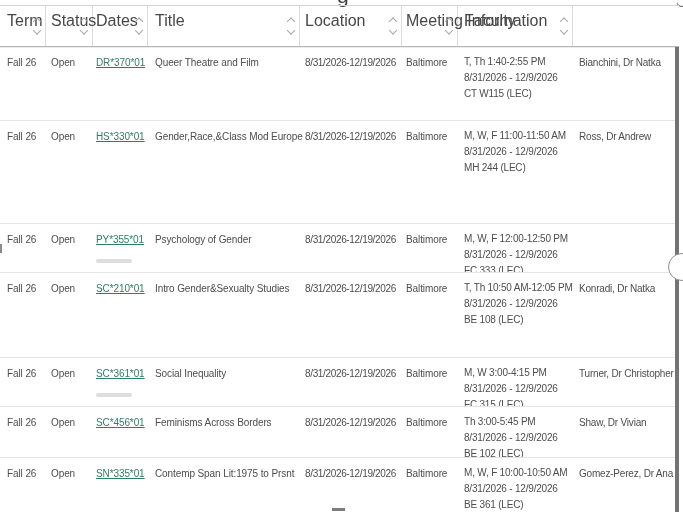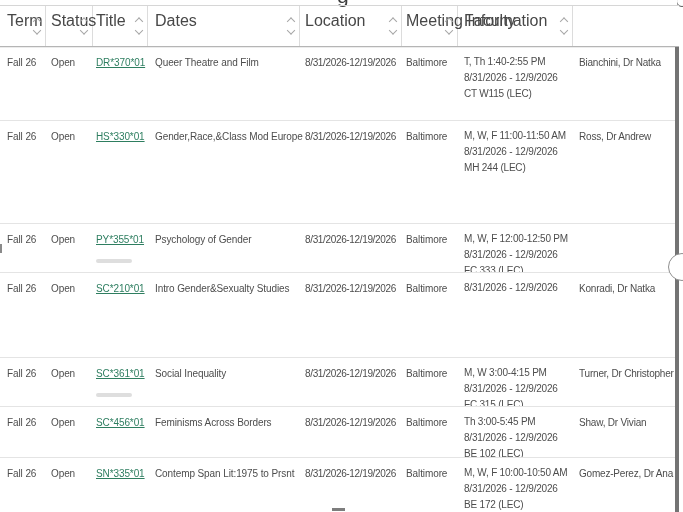--- a/index.html
+++ b/index.html
@@ -78,28 +78,28 @@
           </span>
       </div>
       <div class="th">
         <span class="th-label">Status</span>
         <span class="sort">
             <i class="chev chev-up"></i>
             <i class="chev chev-down"></i>
           </span>
       </div>
       <div class="th">
+        <span class="th-label">Dates</span>
+        <span class="sort">
+            <i class="chev chev-up"></i>
+            <i class="chev chev-down"></i>
+          </span>
+      </div>
+      <div class="th">
         <span class="th-label">Title</span>
-        <span class="sort">
-            <i class="chev chev-up"></i>
-            <i class="chev chev-down"></i>
-          </span>
-      </div>
-      <div class="th">
-        <span class="th-label">Dates</span>
         <span class="sort">
             <i class="chev chev-up"></i>
             <i class="chev chev-down"></i>
           </span>
       </div>
       <div class="th">
         <span class="th-label">Location</span>
         <span class="sort">
             <i class="chev chev-up"></i>
             <i class="chev chev-down"></i>
@@ -163,21 +163,23 @@
           </div>
         </div>
         <div class="trow">
           <div class="cell">Fall 26</div>
           <div class="cell">Open</div>
           <div class="cell"><a class="slink">SC*210*01</a></div>
           <div class="cell">Intro Gender&amp;Sexualty Studies</div>
           <div class="cell">8/31/2026-12/19/2026</div>
           <div class="cell">Baltimore</div>
           <div class="cell">
-            <div class="meeting-line">8/31/2026 - 12/9/2026</div>
+            <div class="meeting-line">T, Th 10:50 AM-12:05 PM</div>
+            <div class="meeting-line">8/31/2026 - 12/9/2026</div>
+            <div class="meeting-line">BE 108 (LEC)</div>
           </div>
           <div class="cell">Konradi, Dr Natka</div>
         </div>
         <div class="trow">
           <div class="cell">Fall 26</div>
           <div class="cell">Open</div>
           <div class="cell"><a class="slink">SC*361*01</a><div class="ghost-bar"></div></div>
           <div class="cell">Social Inequality</div>
           <div class="cell">8/31/2026-12/19/2026</div>
           <div class="cell">Baltimore</div>
@@ -205,21 +207,21 @@
         <div class="trow">
           <div class="cell">Fall 26</div>
           <div class="cell">Open</div>
           <div class="cell"><a class="slink">SN*335*01</a></div>
           <div class="cell">Contemp Span Lit:1975 to Prsnt</div>
           <div class="cell">8/31/2026-12/19/2026</div>
           <div class="cell">Baltimore</div>
           <div class="cell">
             <div class="meeting-line">M, W, F 10:00-10:50 AM</div>
             <div class="meeting-line">8/31/2026 - 12/9/2026</div>
-            <div class="meeting-line">BE 172 (LEC)</div>
+            <div class="meeting-line">BE 361 (LEC)</div>
           </div>
           <div class="cell">Gomez-Perez, Dr Ana</div>
         </div>
       </div>
   </div>
 
   <div class="edge-dash-left"></div>
   <div class="edge-circle-right"></div>
   <div class="edge-dash-bottom"></div>
 

